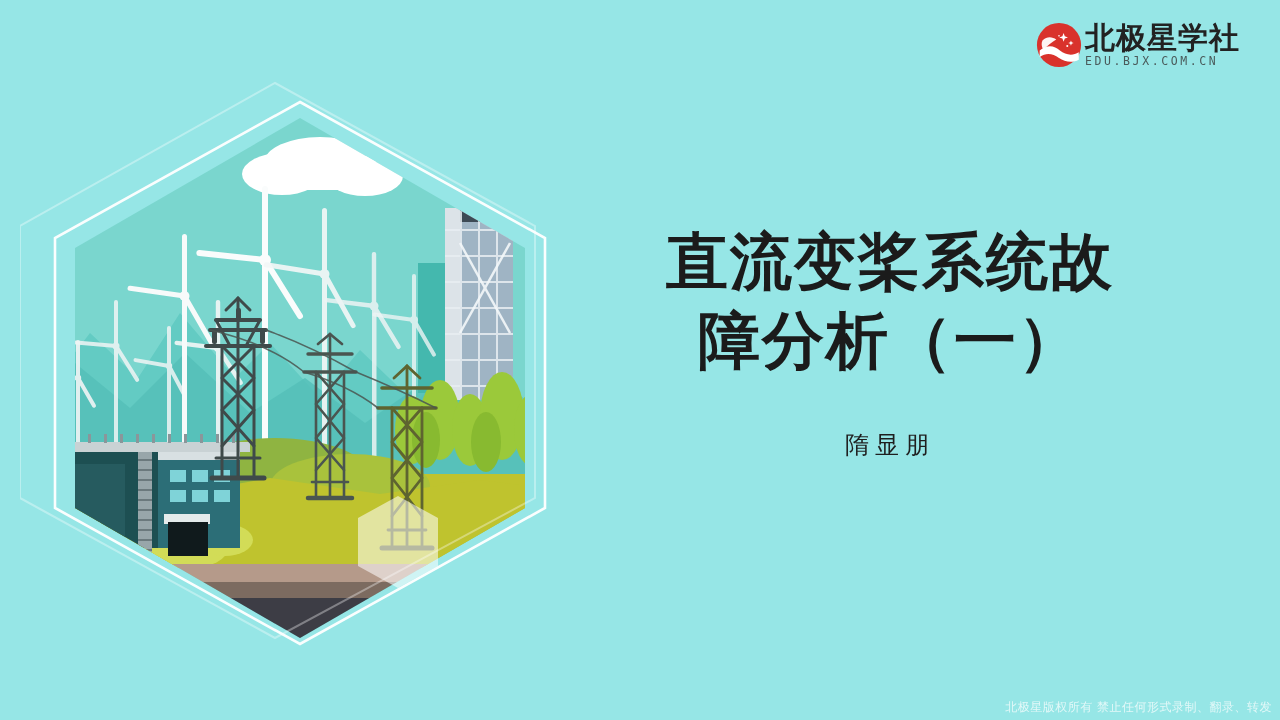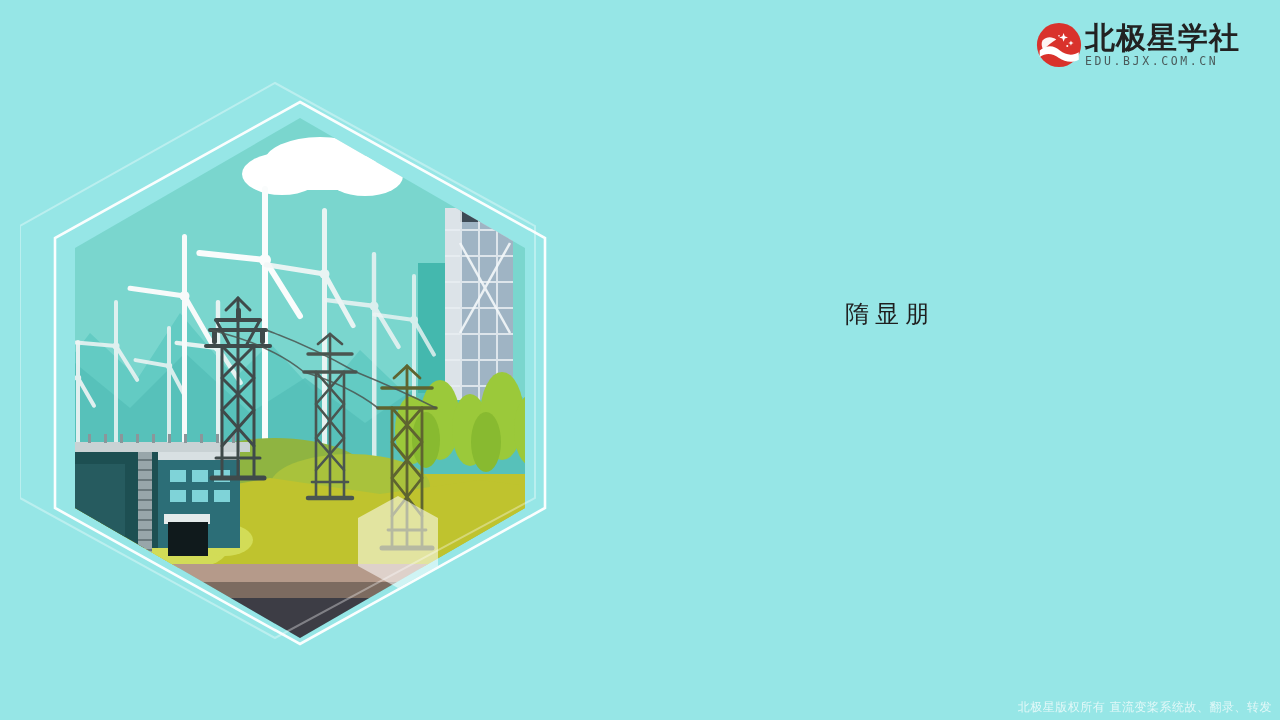--- a/index.html
+++ b/index.html
@@ -54,21 +54,21 @@
   #slide-title {
     font-size: 62px;
     font-weight: bold;
     color: #1b1b1b;
     line-height: 1.28;
     letter-spacing: 2px;
     margin: 0;
     white-space: pre-line;
   }
   #author {
-    margin-top: 76px;
+    margin-top: 48px;
     font-size: 24px;
     color: #1f1f1f;
     letter-spacing: 6px;
   }
 
   
   #watermark {
     position: absolute;
     right: 8px;
     bottom: 4px;
@@ -398,18 +398,20 @@
         <circle cx="50" cy="30" r="1.8"></circle>
       </g>
     </svg>
     <div id="logo-text-wrap">
       <div id="logo-name">北极星学社</div>
       <div id="logo-url">EDU.BJX.COM.CN</div>
     </div>
   </div>
 
   <div id="title-block">
+    <h1 id="slide-title">直流变桨系统故
+障分析（一）</h1>
     <div id="author">隋显朋</div>
   </div>
 
-  <div id="watermark">北极星版权所有 直流变桨系统故、翻录、转发</div>
+  <div id="watermark">北极星版权所有 禁止任何形式录制、翻录、转发</div>
 
 </div>
 
 </body></html>

